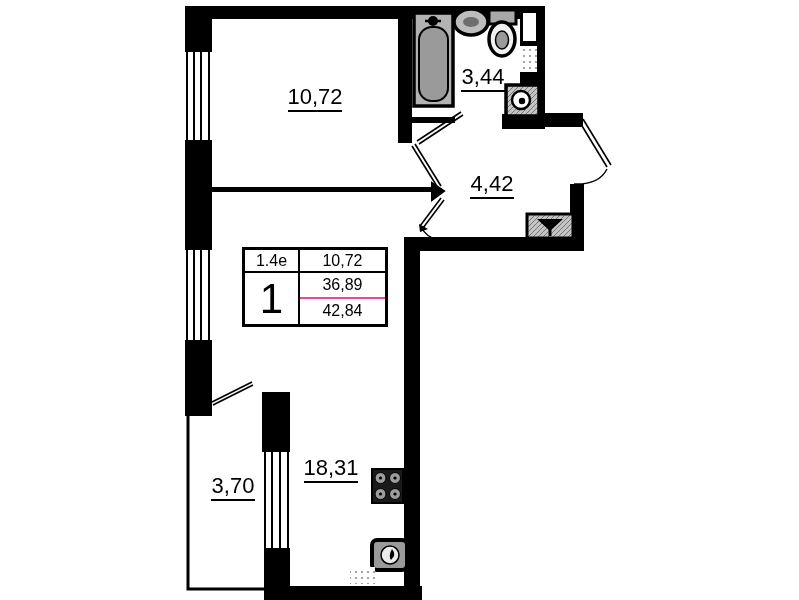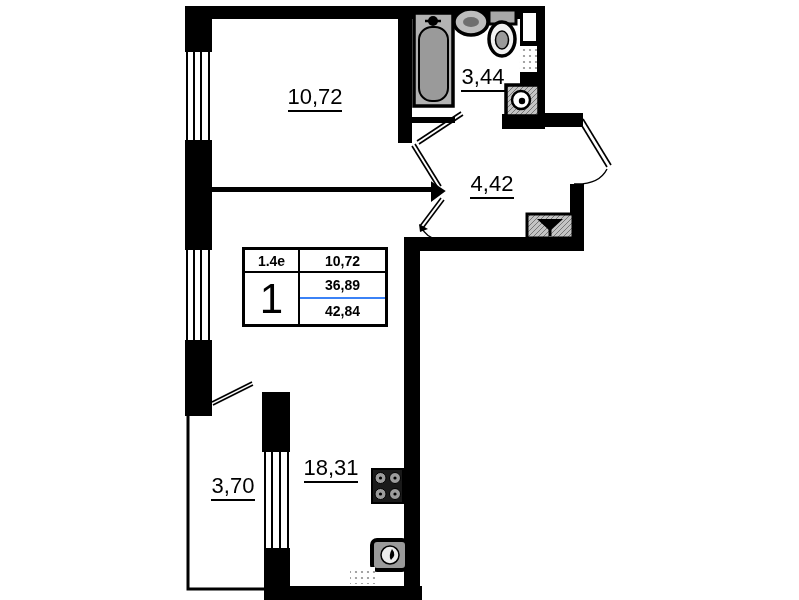--- a/index.html
+++ b/index.html
@@ -5,25 +5,25 @@
   html,body{margin:0;padding:0;background:#ffffff;}
   .stage{position:relative;width:799px;height:600px;background:#ffffff;overflow:hidden;
          font-family:"Liberation Sans",sans-serif;}
   .stage svg{position:absolute;left:0;top:0;}
   .plan-label{font-family:"Liberation Sans",sans-serif;font-size:22px;fill:#000;}
   
   .info-table{position:absolute;left:242px;top:247px;width:140px;height:74px;
               border:3px solid #000;background:#fff;display:grid;
               grid-template-columns:55px 1fr;grid-template-rows:23px 1fr 1fr;}
   .info-table .c{display:flex;align-items:center;justify-content:center;
-                 font-size:14px;font-weight:700;color:#000;line-height:1;}
+                 font-size:16px;font-weight:400;color:#000;line-height:1;}
   .cell-type{border-right:2px solid #000;border-bottom:2px solid #000;}
   .cell-r1{border-bottom:2px solid #000;}
   .cell-rooms{grid-row:2/4;border-right:2px solid #000;font-size:42px !important;font-weight:400 !important;}
-  .cell-r2{border-bottom:2px solid #3b82f6;}
+  .cell-r2{border-bottom:2px solid #ec4899;}
 </style>
 </head>
 <body>
 
 <div class="stage">
 
 <svg width="799" height="600" viewBox="0 0 799 600">
   <defs>
     <pattern id="hatch" width="5" height="5" patternUnits="userSpaceOnUse">
       <rect width="5" height="5" fill="#c4c4c4"></rect>

